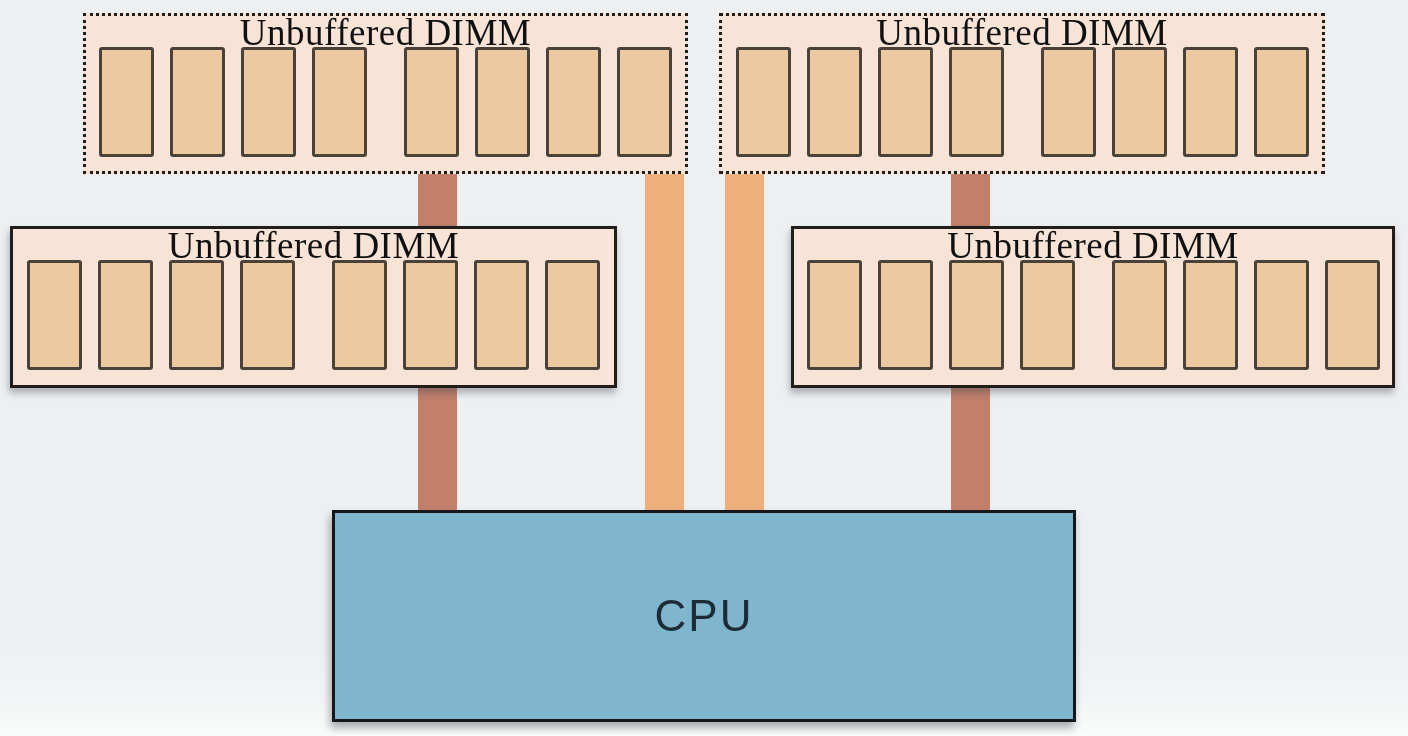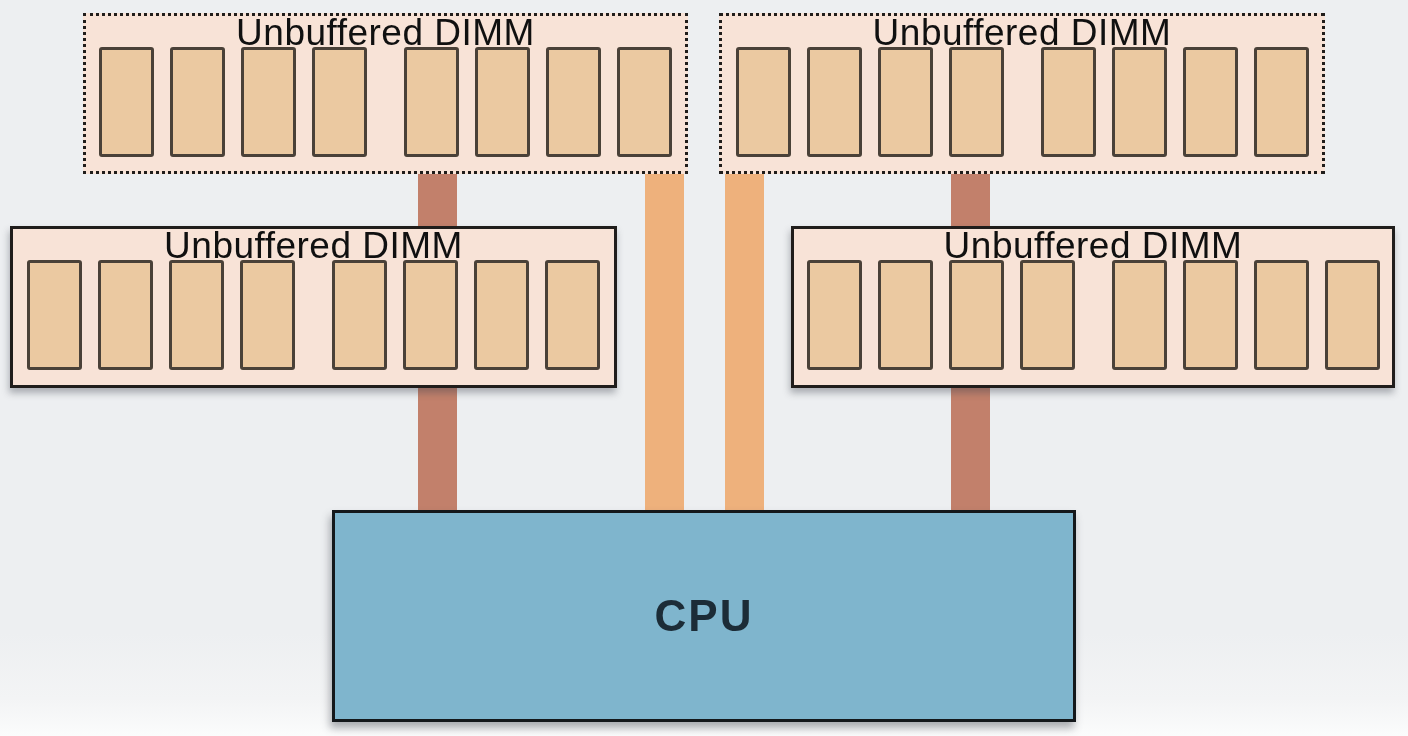--- a/index.html
+++ b/index.html
@@ -29,20 +29,21 @@
   .bus-orange-left { left: 645px; }
   .bus-orange-right{ left: 725px; }
   .bus-brown-right { left: 951px; }
 
   
   .dimm {
     position: absolute;
     box-sizing: border-box;
     background: var(--dimm-fill);
     z-index: 2;
+    font-family: Liberation Serif, serif;
   }
   .dimm.dotted { border: 3px dotted var(--dimm-border); }
   .dimm.solid  {
     border: 3px solid var(--dimm-border);
     box-shadow: -1px 5px 7px rgba(60, 65, 75, 0.38);
   }
   .dimm-top-left     { left: 83px;  top: 13px;  width: 605px; height: 161px; }
   .dimm-top-right    { left: 719px; top: 13px;  width: 606px; height: 161px; }
   .dimm-middle-left  { left: 10px;  top: 226px; width: 607px; height: 162px; }
   .dimm-middle-right { left: 791px; top: 226px; width: 604px; height: 162px; }
@@ -93,21 +94,21 @@
     background: var(--cpu-fill);
     border: 3px solid var(--cpu-border);
     box-shadow: -2px 6px 8px rgba(60, 65, 75, 0.42);
     z-index: 2;
     display: flex;
     align-items: center;
     justify-content: center;
   }
   .cpu-label {
     font-size: 44px;
-    font-weight: bold;
+    font-weight: normal;
     letter-spacing: 2px;
     color: var(--cpu-text);
   }
 </style>
 </head>
 <body>
 
 <div class="stage">
 
   <div class="bus brown bus-brown-left"></div>

